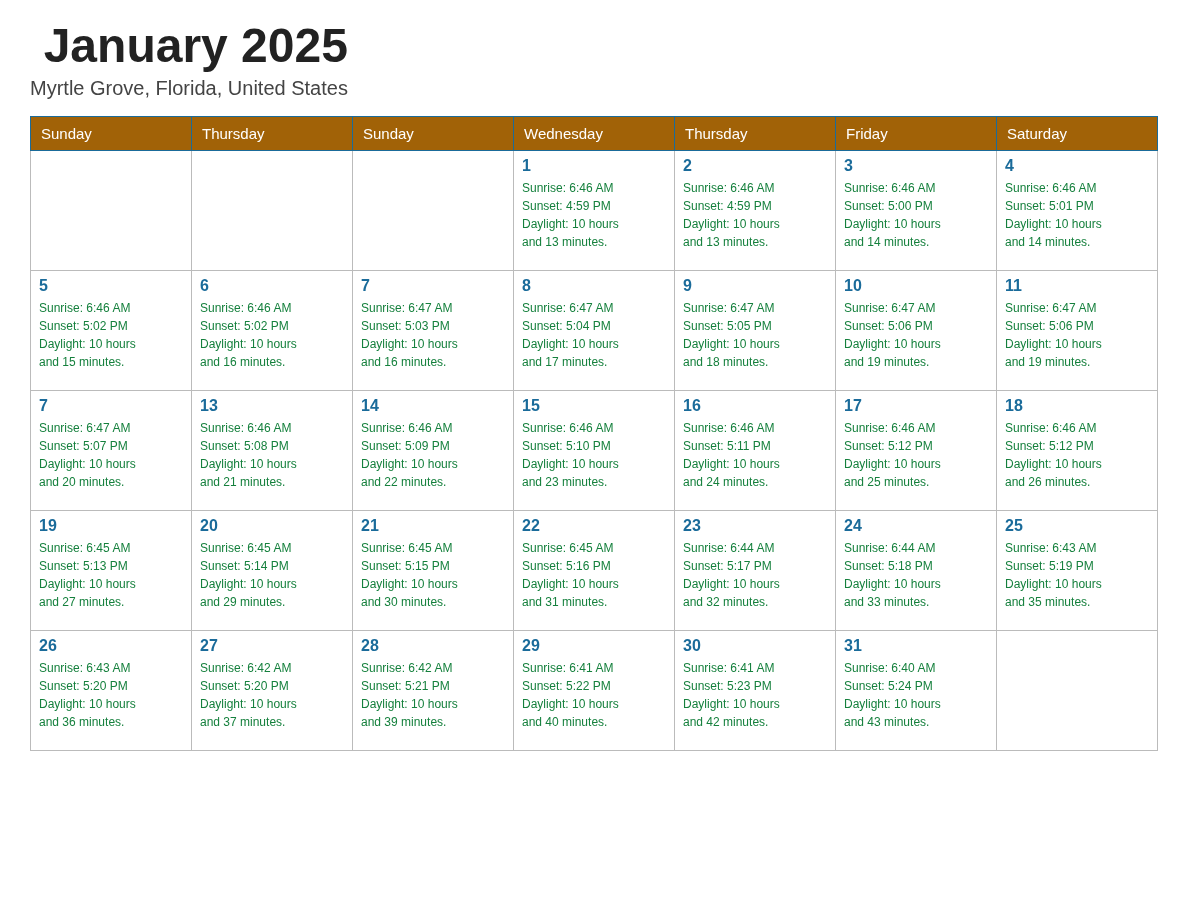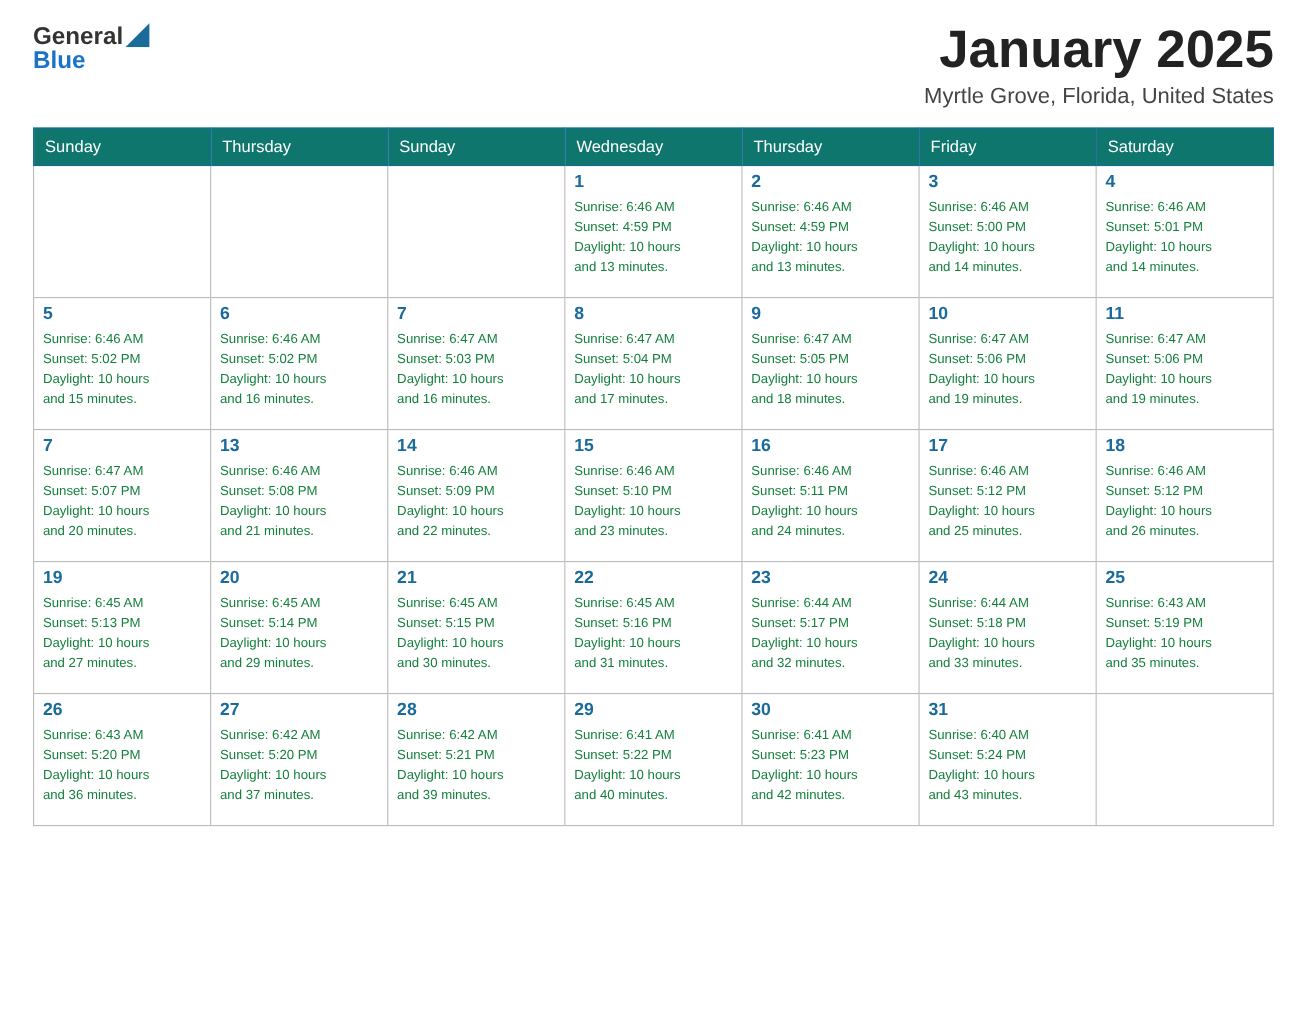--- a/index.html
+++ b/index.html
@@ -29,21 +29,21 @@
       font-size: 20px;
       color: #444;
       margin-top: 4px;
     }
     .calendar-table {
       width: 100%;
       border-collapse: collapse;
       border: 1px solid #999;
     }
     .calendar-table th {
-      background-color: #0f766e;
+      background-color: #a16207;
       color: #fff;
       font-size: 15px;
       font-weight: normal;
       padding: 8px 10px;
       text-align: left;
       border: 1px solid #1a6b9a;
     }
     .calendar-table td {
       border: 1px solid #bbb;
       vertical-align: top;
@@ -72,29 +72,20 @@
     }
     .logo-line1 {
       display: flex;
       align-items: center;
     }
   </style>
 </head>
 <body>
 
 <div class="header">
-  <div class="logo-wrapper">
-    <div class="logo-line1">
-      <span style="font-size:22px;font-weight:bold;color:#333;">General</span>
-      <svg width="22" height="22" viewBox="0 0 22 22" style="margin-left:2px;margin-top:-2px;">
-        <polygon points="0,22 22,0 22,22" fill="#1a6b9a"></polygon>
-      </svg>
-    </div>
-    <span style="font-size:22px;font-weight:bold;color:#1a73c9;margin-top:-4px;">Blue</span>
-  </div>
   <div class="title-section">
     <div class="calendar-title">January 2025</div>
     <div class="calendar-subtitle">Myrtle Grove, Florida, United States</div>
   </div>
 </div>
 
 <table class="calendar-table">
   <thead>
     <tr>
     <th>Sunday</th>

